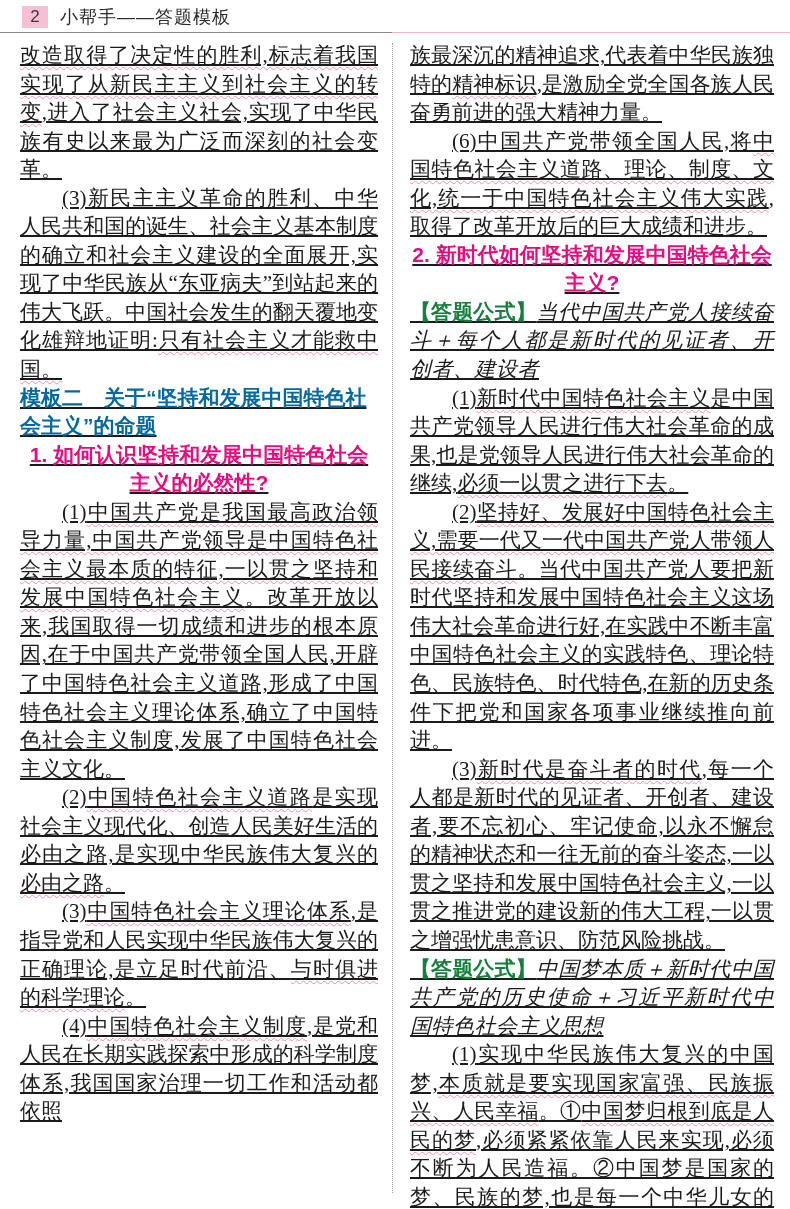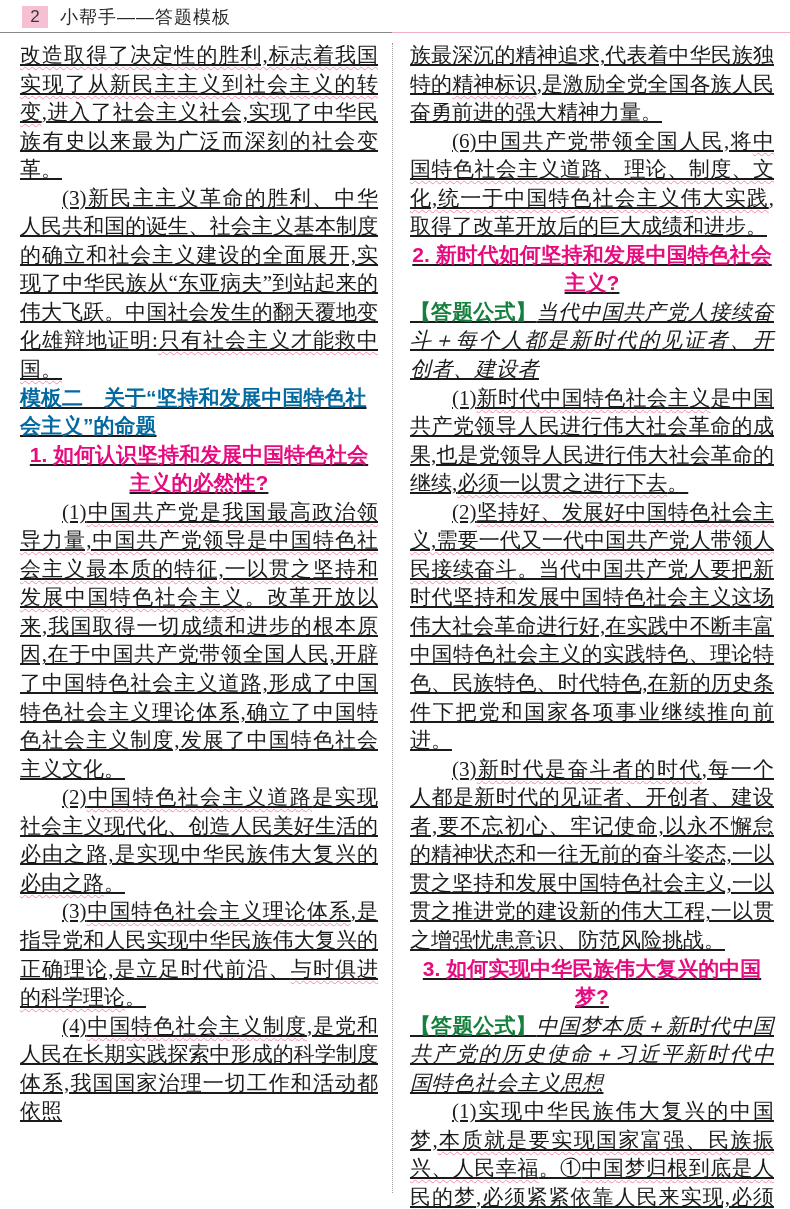--- a/index.html
+++ b/index.html
@@ -71,18 +71,17 @@
       </div>
     <div class="divider"></div>
     <div class="col-right" id="col-right">
         <p class="noindent"><span>族最深沉的精神追求,代表着中华民族独特的</span><span class="wv">精神标识</span><span>,是激励全党全国各族人民奋勇前进的强大精神力量。</span></p>
         <p class=""><span>(6)中国共产党带领全国人民,将</span><span class="wv">中国特色社会主义道路、理论、制度、文化,统一于中国特色社会主义伟大实践</span><span>,取得了改革开放后的巨大成绩和进步。</span></p>
         <p class="q"><span>2. 新时代如何坚持和发展中国特色社会主义?</span></p>
         <p class="formula"><span class="flabel">【答题公式】</span><span class="kai">当代中国共产党人接续奋斗＋每个人都是新时代的见证者、开创者、建设者</span></p>
         <p class=""><span>(1)</span><span class="wv">新时代中国特色社会主义</span><span>是中国共产党领导人民进行伟大社会革命的成果,也是党领导人民进行伟大社会革命的继续,</span><span class="wv">必须一以贯之进行下去</span><span>。</span></p>
         <p class=""><span>(2)</span><span class="wv">坚持好、发展好中国特色社会主义,需要一代又一代中国共产党人带领人民接续奋斗</span><span>。当代中国共产党人要把新时代坚持和发展中国特色社会主义这场伟大社会革命进行好,在实践中不断丰富中国特色社会主义的实践特色、理论特色、民族特色、时代特色,在新的历史条件下把党和国家各项事业继续推向前进。</span></p>
         <p class=""><span>(3)</span><span class="wv">新时代是奋斗者的时代</span><span>,每一个人都是新时代的见证者、开创者、建设者,要不忘初心、牢记使命,以永不懈怠的精神状态和一往无前的奋斗姿态,一以贯之坚持和发展中国特色社会主义,一以贯之推进党的建设新的伟大工程,一以贯之增强忧患意识、防范风险挑战。</span></p>
-        <p class="q"><span>3. 如何实现中华民族伟大复兴的中国梦?</span></p>
         <p class="formula"><span class="flabel">【答题公式】</span><span class="kai">中国梦本质＋新时代中国共产党的历史使命＋习近平新时代中国特色社会主义思想</span></p>
         <p class=""><span>(1)实现中华民族伟大复兴的中国梦,</span><span class="wv">本质就是要实现国家富强、民族振兴、人民幸福</span><span>。①</span><span class="wv">中国梦归根到底是人民的梦</span><span>,必须紧紧依靠人民来实现,必须不断为人民造福。②中国梦是国家的梦、民族的梦,也是每一个中华儿女的梦。③中国梦是中国人民追求幸福的梦,也同世界人民的梦想息息相通。</span></p>
       </div>
   </div>
 </div>
 
 </body></html>

